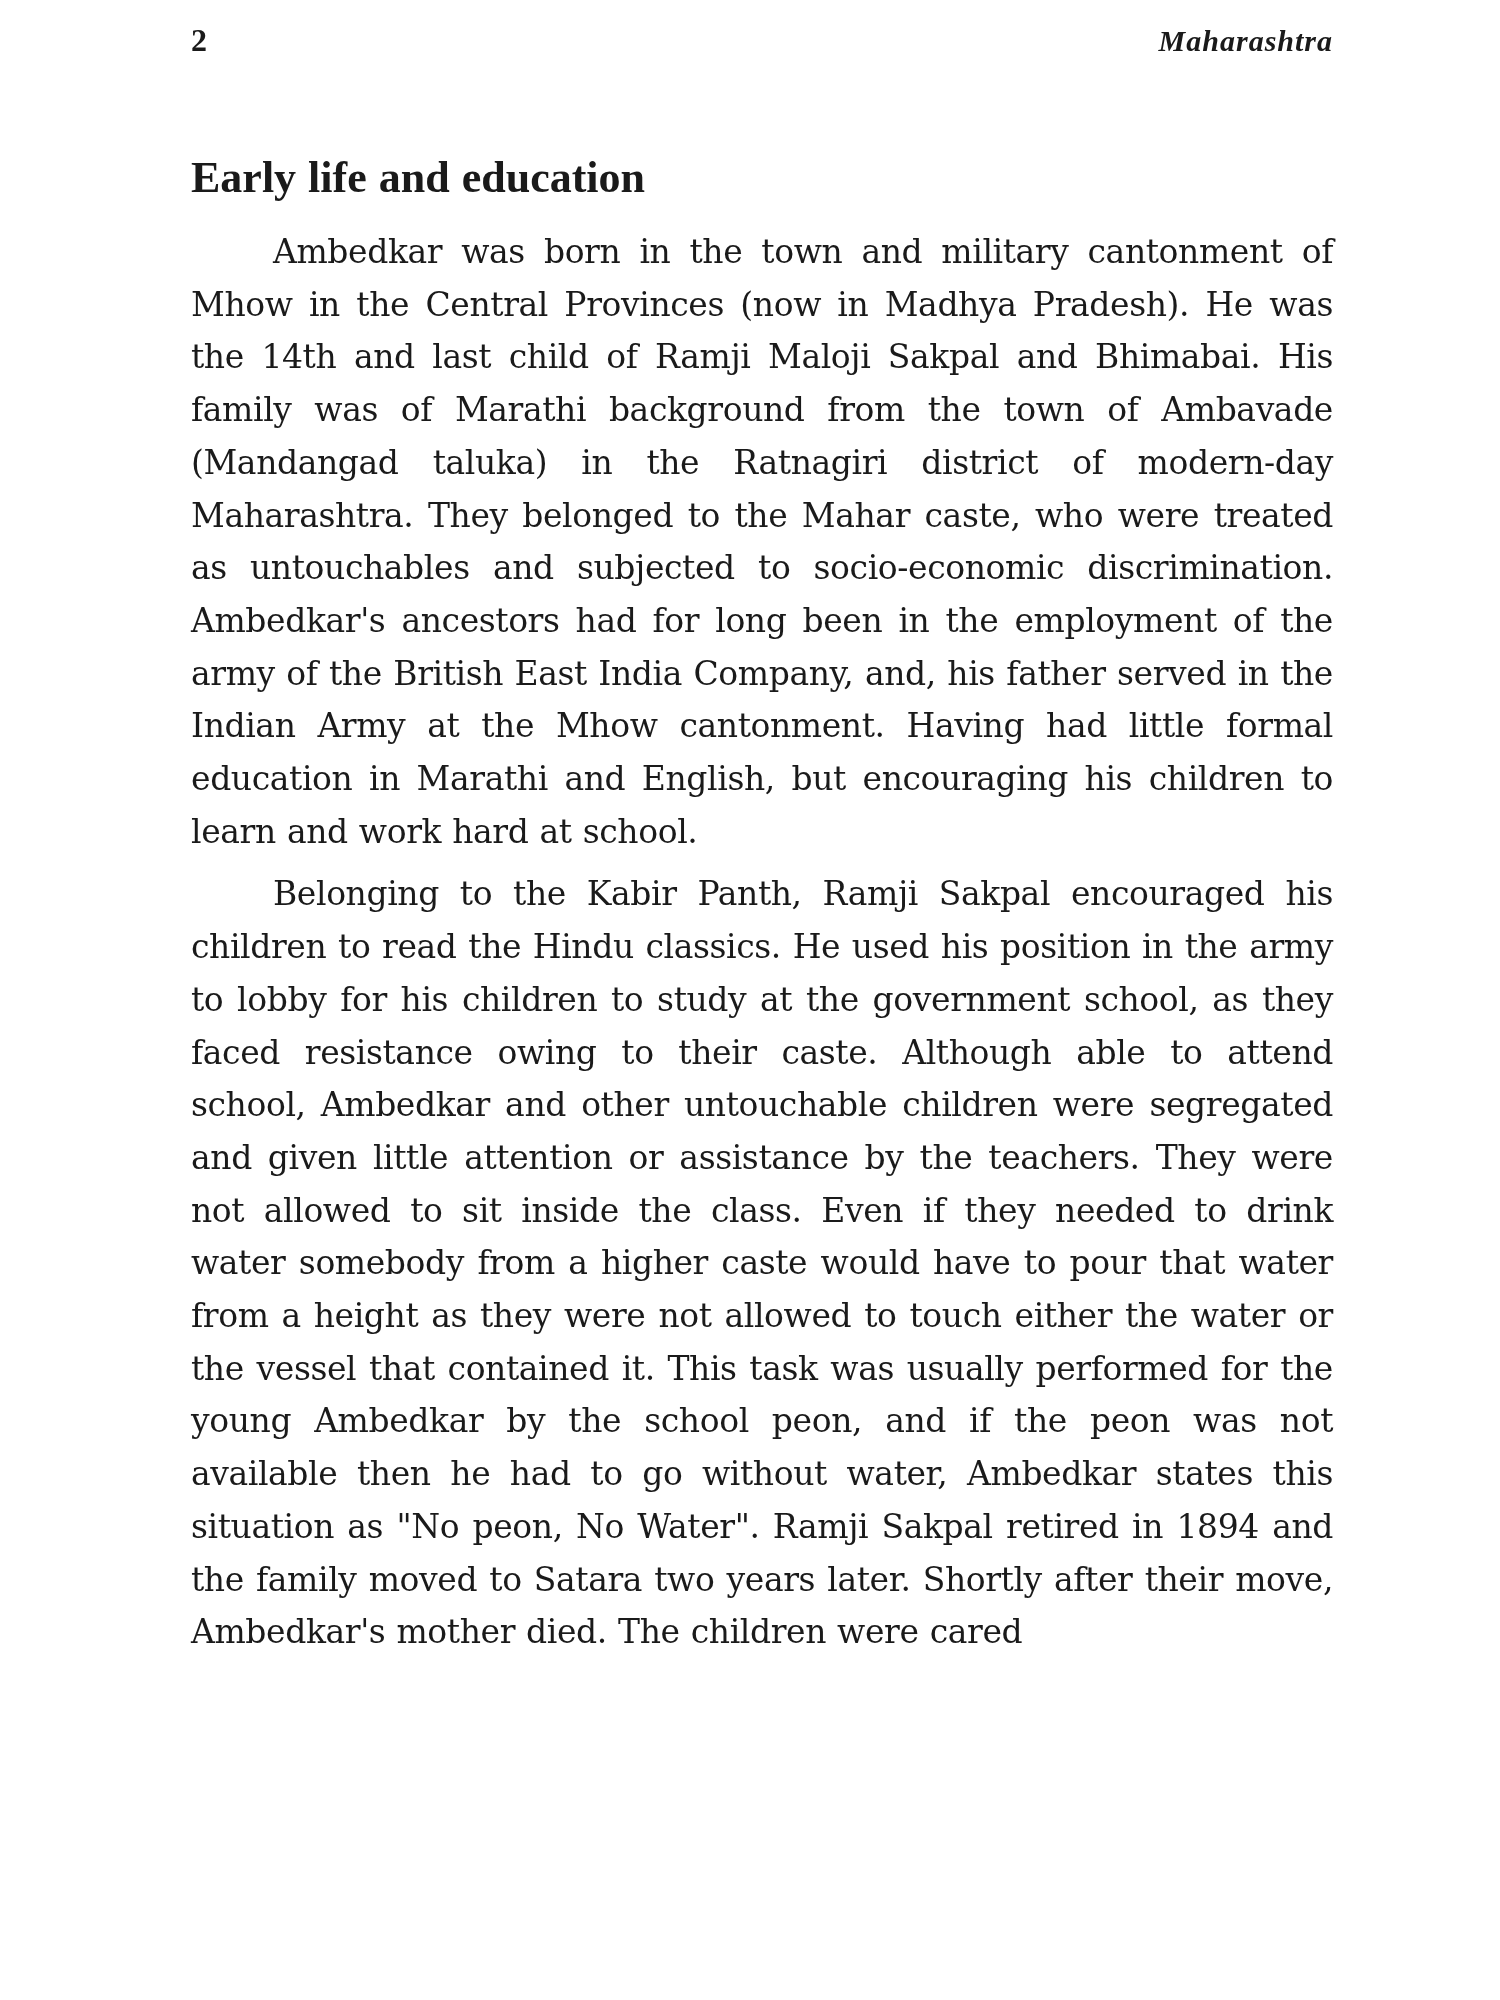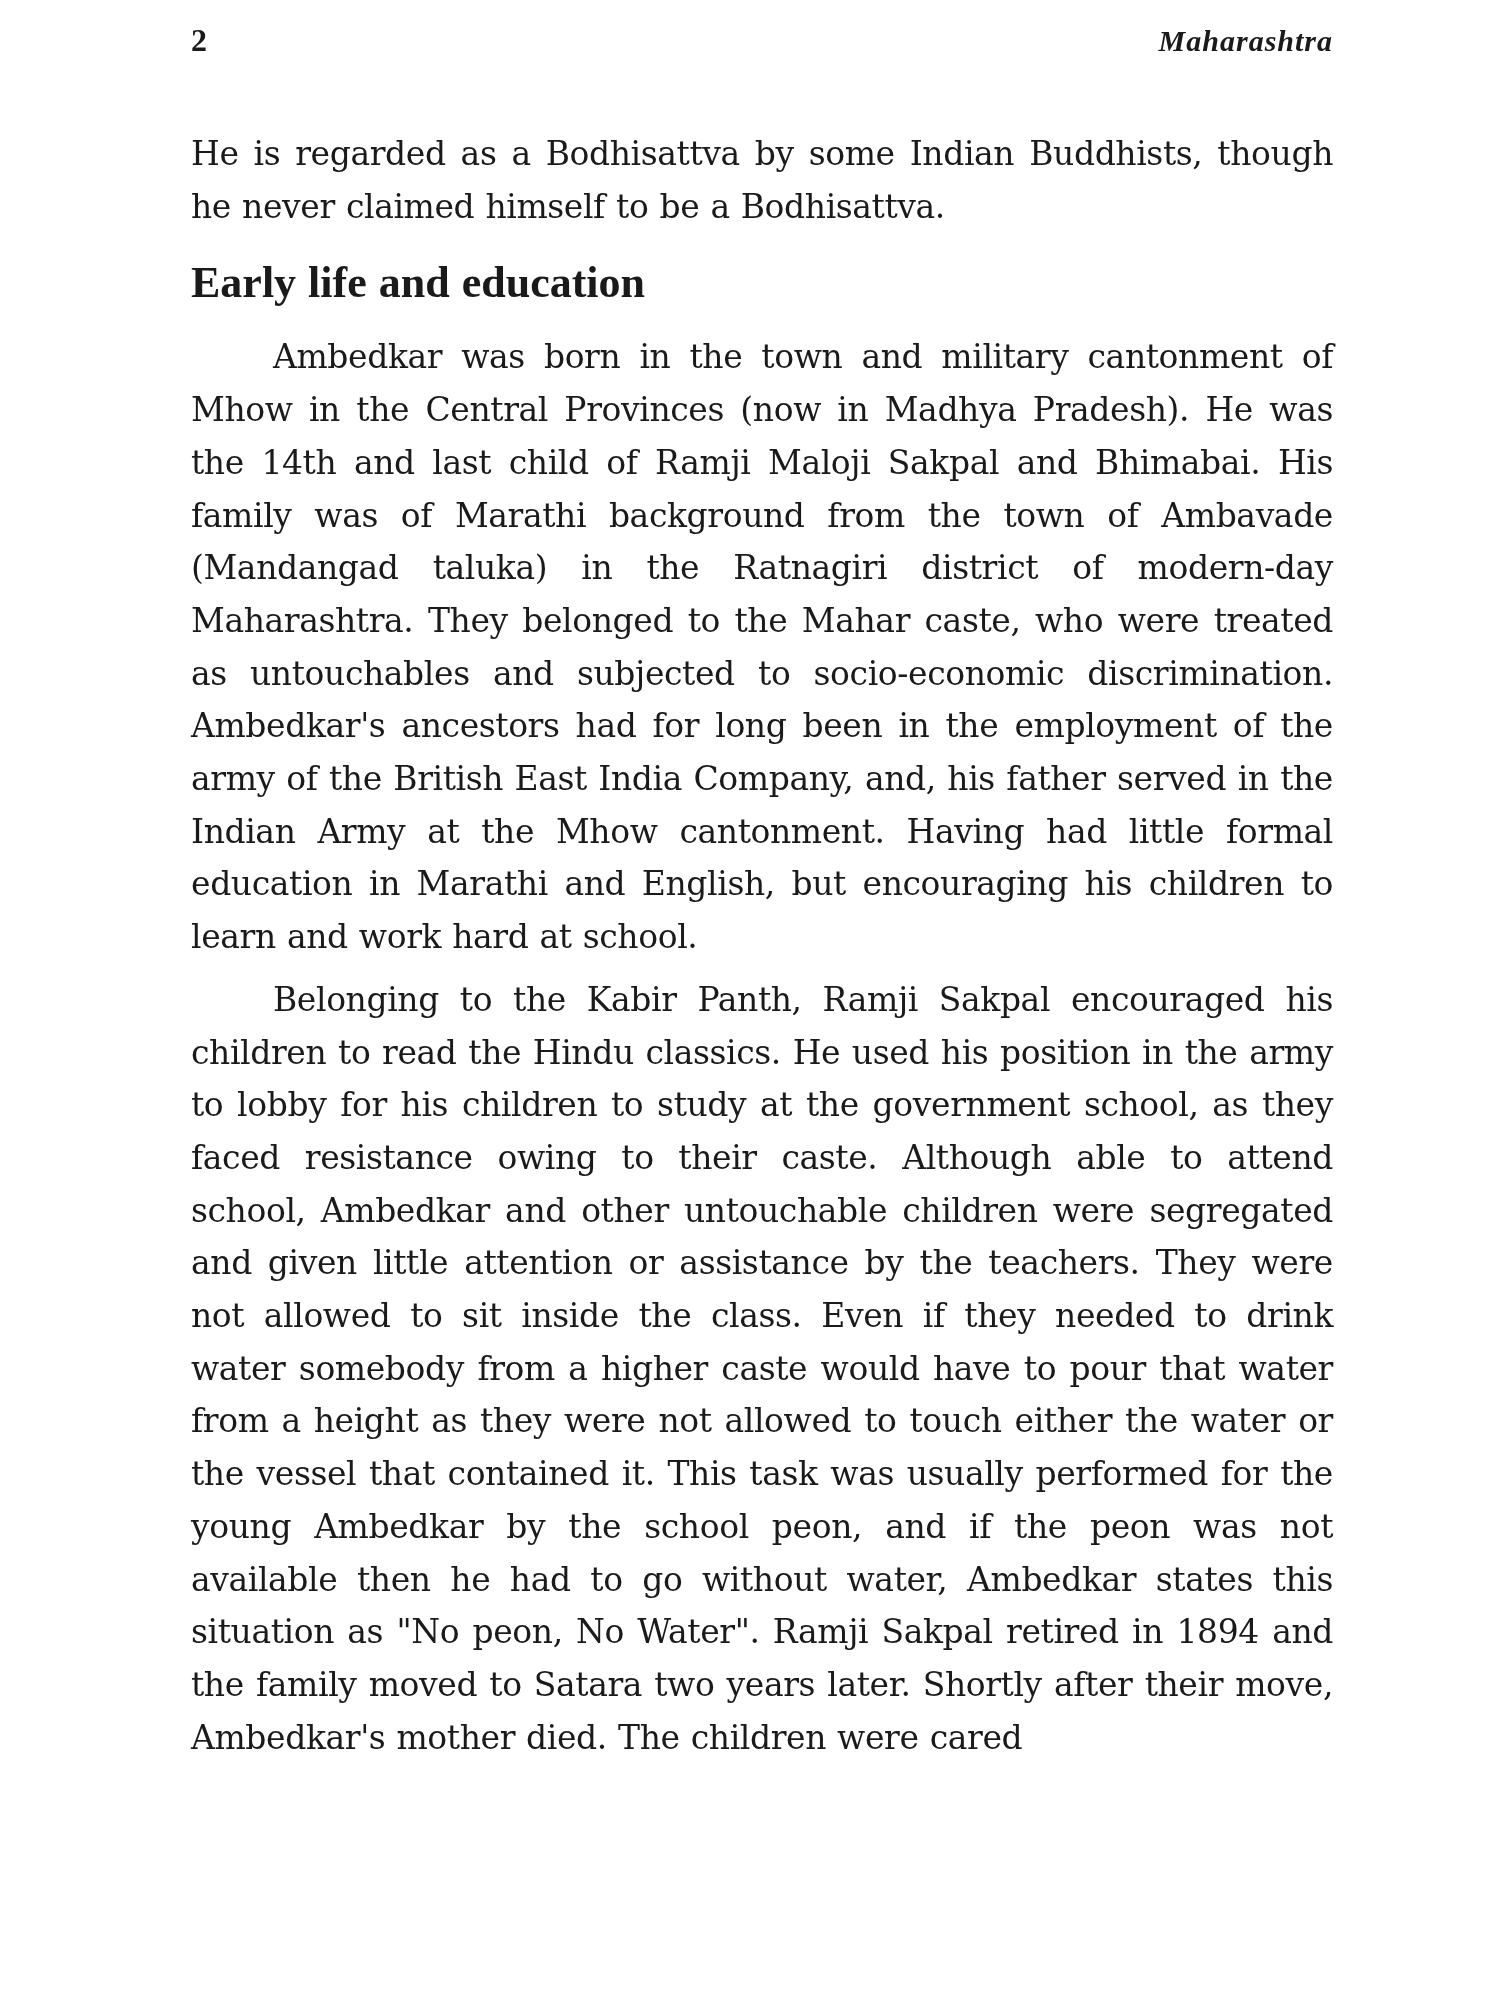--- a/index.html
+++ b/index.html
@@ -28,18 +28,17 @@
 </head>
 <body>
 
 <div class="page">
   <div class="running-head">
     <span class="page-number">2</span>
     <span class="running-title">Maharashtra</span>
   </div>
 
   <div class="body-text">
-    <p>He is regarded as a Bodhisattva by some Indian Buddhists, though he never claimed himself to be a Bodhisattva.</p>
     <h2 class="heading">Early life and education</h2>
     <p class="indent">Ambedkar was born in the town and military cantonment of Mhow in the Central Provinces (now in Madhya Pradesh). He was the 14th and last child of Ramji Maloji Sakpal and Bhimabai. His family was of Marathi background from the town of Ambavade (Mandangad taluka) in the Ratnagiri district of modern-day Maharashtra. They belonged to the Mahar caste, who were treated as untouchables and subjected to socio-economic discrimination. Ambedkar's ancestors had for long been in the employment of the army of the British East India Company, and, his father served in the Indian Army at the Mhow cantonment. Having had little formal education in Marathi and English, but encouraging his children to learn and work hard at school.</p>
     <p class="indent para-gap">Belonging to the Kabir Panth, Ramji Sakpal encouraged his children to read the Hindu classics. He used his position in the army to lobby for his children to study at the government school, as they faced resistance owing to their caste. Although able to attend school, Ambedkar and other untouchable children were segregated and given little attention or assistance by the teachers. They were not allowed to sit inside the class. Even if they needed to drink water somebody from a higher caste would have to pour that water from a height as they were not allowed to touch either the water or the vessel that contained it. This task was usually performed for the young Ambedkar by the school peon, and if the peon was not available then he had to go without water, Ambedkar states this situation as "No peon, No Water". Ramji Sakpal retired in 1894 and the family moved to Satara two years later. Shortly after their move, Ambedkar's mother died. The children were cared</p>
   </div>
 </div>
 
 </body></html>

